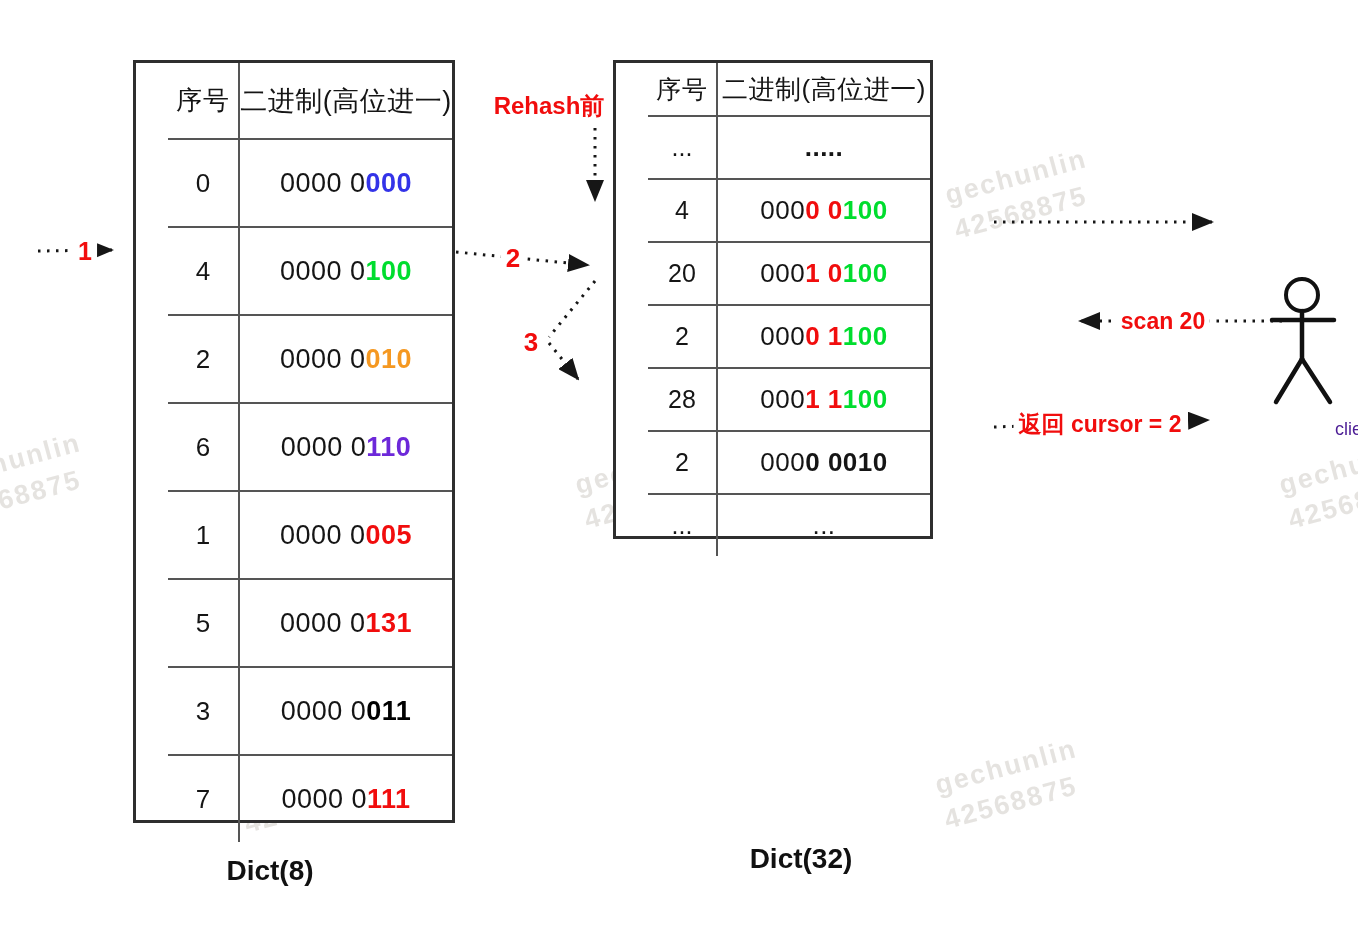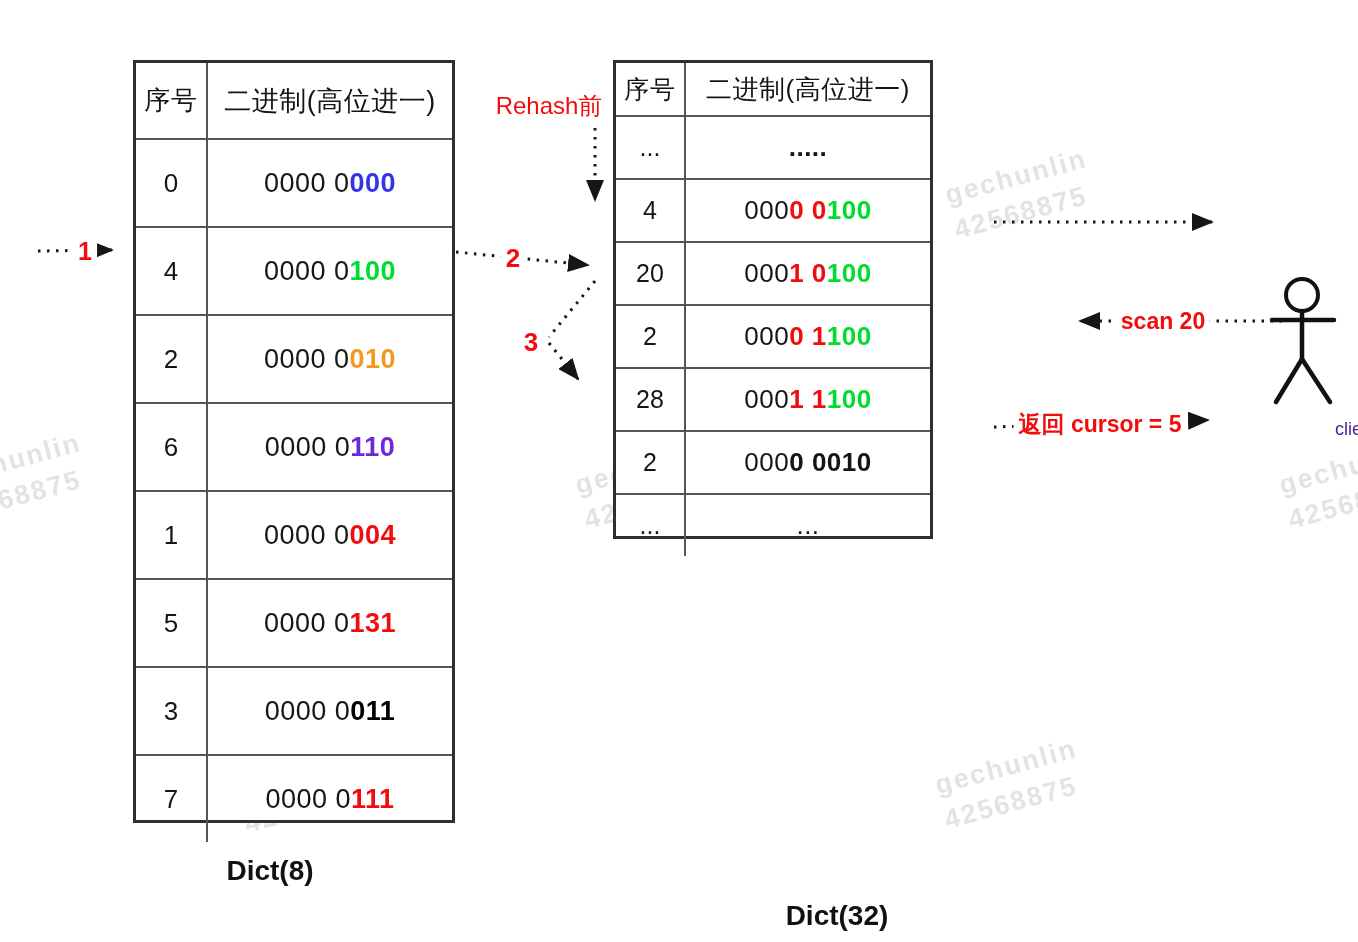--- a/index.html
+++ b/index.html
@@ -7,21 +7,21 @@
   #canvas{position:relative;width:1358px;height:942px;background:#ffffff;overflow:hidden;}
 
   
   .wm{position:absolute;z-index:1;transform:rotate(-15deg);color:rgba(186,181,173,0.38);
       font-weight:600;font-size:27px;line-height:1.35;letter-spacing:2px;white-space:nowrap;
       user-select:none;}
   .wm span{display:block;}
 
   
   .tbl{position:absolute;z-index:2;background:#fff;border:3px solid #2e2e2e;
-       display:flex;flex-direction:column;box-sizing:border-box;}
+       display:flex;flex-direction:column;box-sizing:border-box;padding-left:32px;}
   #tbl-left{left:133px;top:60px;width:322px;height:763px;}
   #tbl-right{left:613px;top:60px;width:320px;height:479px;}
   .tr{display:flex;flex:none;border-top:2px solid #555;}
   .tr.thead{border-top:none;}
   #tbl-left .thead{height:75px;}
   #tbl-left .tr:not(.thead){height:86px;}
   #tbl-right .thead{height:52px;}
   #tbl-right .tr:not(.thead){height:61px;}
   .td{display:flex;align-items:center;justify-content:center;box-sizing:border-box;}
   .td.idx{border-right:2px solid #555;flex:none;}
@@ -36,32 +36,32 @@
   .seg.b{font-weight:700;}
   .td.bin{white-space:pre;}
 
   
   #overlay{position:absolute;left:0;top:0;z-index:5;pointer-events:none;}
 
   
   .lbl{position:absolute;z-index:6;transform:translate(-50%,-50%);white-space:nowrap;}
   .lbl.red{color:#f10d0d;background:#fff;padding:0 5px;}
   .lbl.onwhite{background:#fff;}
-  #lbl-rehash{left:549px;top:106px;font-size:24px;font-weight:400;}
+  #lbl-rehash{left:549px;top:106px;font-size:24px;font-weight:700;}
   #lbl-step1{left:85px;top:251px;font-size:25px;font-weight:600;}
   #lbl-step2{left:513px;top:258px;font-size:26px;font-weight:600;}
   #lbl-step3{left:531px;top:342px;font-size:26px;font-weight:600;}
   #lbl-ret20{left:1112px;top:222px;font-size:23px;font-weight:600;}
   #lbl-scan20{left:1163px;top:321px;font-size:23px;font-weight:600;}
   #lbl-ret2{left:1100px;top:424px;font-size:23px;font-weight:600;}
   #lbl-client{left:1356px;top:429px;font-size:18px;color:#4c1d95;}
   .caption{position:absolute;z-index:6;transform:translate(-50%,-50%);
            font-size:28px;font-weight:700;color:#111;}
   #cap-left{left:270px;top:871px;}
-  #cap-right{left:801px;top:916px;margin-left:36px;}
+  #cap-right{left:801px;top:859px;}
 </style>
 </head>
 <body>
 
 <div id="canvas">
 
   <div class="wm" style="left:235px;top:178px;">
       <span>gechunlin</span>
       <span>42568875</span>
     </div>
@@ -106,21 +106,21 @@
       <div class="tr">
         <div class="td idx">2</div>
         <div class="td bin"><span class="seg" style="color: rgb(21, 21, 21);">0000 0</span><span class="seg b" style="color: rgb(245, 152, 33);">010</span></div>
       </div>
       <div class="tr">
         <div class="td idx">6</div>
         <div class="td bin"><span class="seg" style="color: rgb(21, 21, 21);">0000 0</span><span class="seg b" style="color: #6d28d9;">110</span></div>
       </div>
       <div class="tr">
         <div class="td idx">1</div>
-        <div class="td bin"><span class="seg" style="color: rgb(21, 21, 21);">0000 0</span><span class="seg b" style="color: rgb(241, 13, 13);">004</span></div>
+        <div class="td bin"><span class="seg" style="color: rgb(21, 21, 21);">0000 0</span><span class="seg b" style="color: rgb(241, 13, 13);">005</span></div>
       </div>
       <div class="tr">
         <div class="td idx">5</div>
         <div class="td bin"><span class="seg" style="color: rgb(21, 21, 21);">0000 0</span><span class="seg b" style="color: rgb(241, 13, 13);">131</span></div>
       </div>
       <div class="tr">
         <div class="td idx">3</div>
         <div class="td bin"><span class="seg" style="color: rgb(21, 21, 21);">0000 0</span><span class="seg b" style="color: #000000;">011</span></div>
       </div>
       <div class="tr">
@@ -186,19 +186,19 @@
       <line x1="1302" y1="359" x2="1276" y2="402" stroke-width="4.5"></line>
       <line x1="1302" y1="359" x2="1330" y2="402" stroke-width="4.5"></line>
     </g>
   </svg>
 
   <div class="lbl red" id="lbl-rehash">Rehash前</div>
   <div class="lbl red" id="lbl-step1">1</div>
   <div class="lbl red" id="lbl-step2">2</div>
   <div class="lbl red" id="lbl-step3">3</div>
   <div class="lbl red" id="lbl-scan20">scan 20</div>
-  <div class="lbl red" id="lbl-ret2">返回 cursor = 5</div>
+  <div class="lbl red" id="lbl-ret2">返回 cursor = 2</div>
   <div class="lbl onwhite" id="lbl-client">client</div>
 
   <div class="caption" id="cap-left">Dict(8)</div>
   <div class="caption" id="cap-right">Dict(32)</div>
 
 </div>
 
 </body></html>

